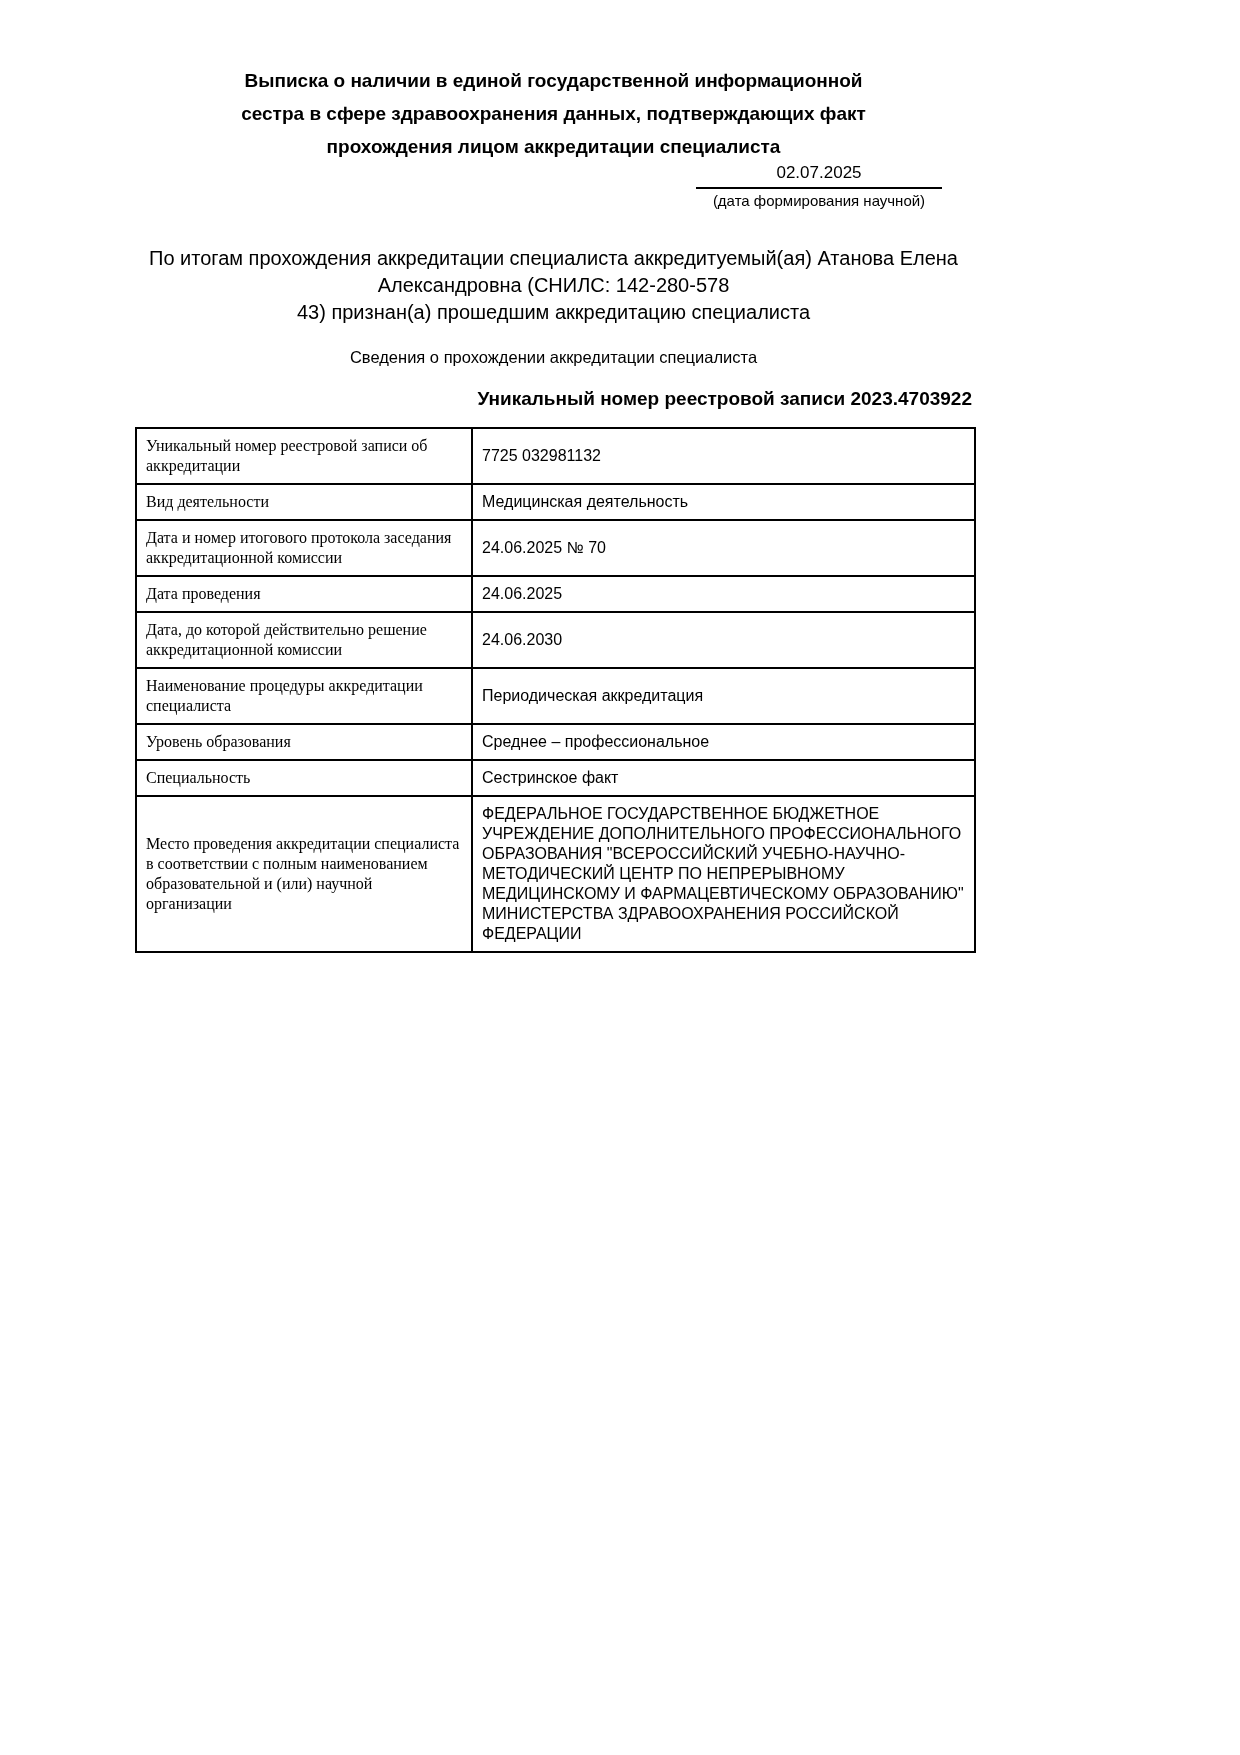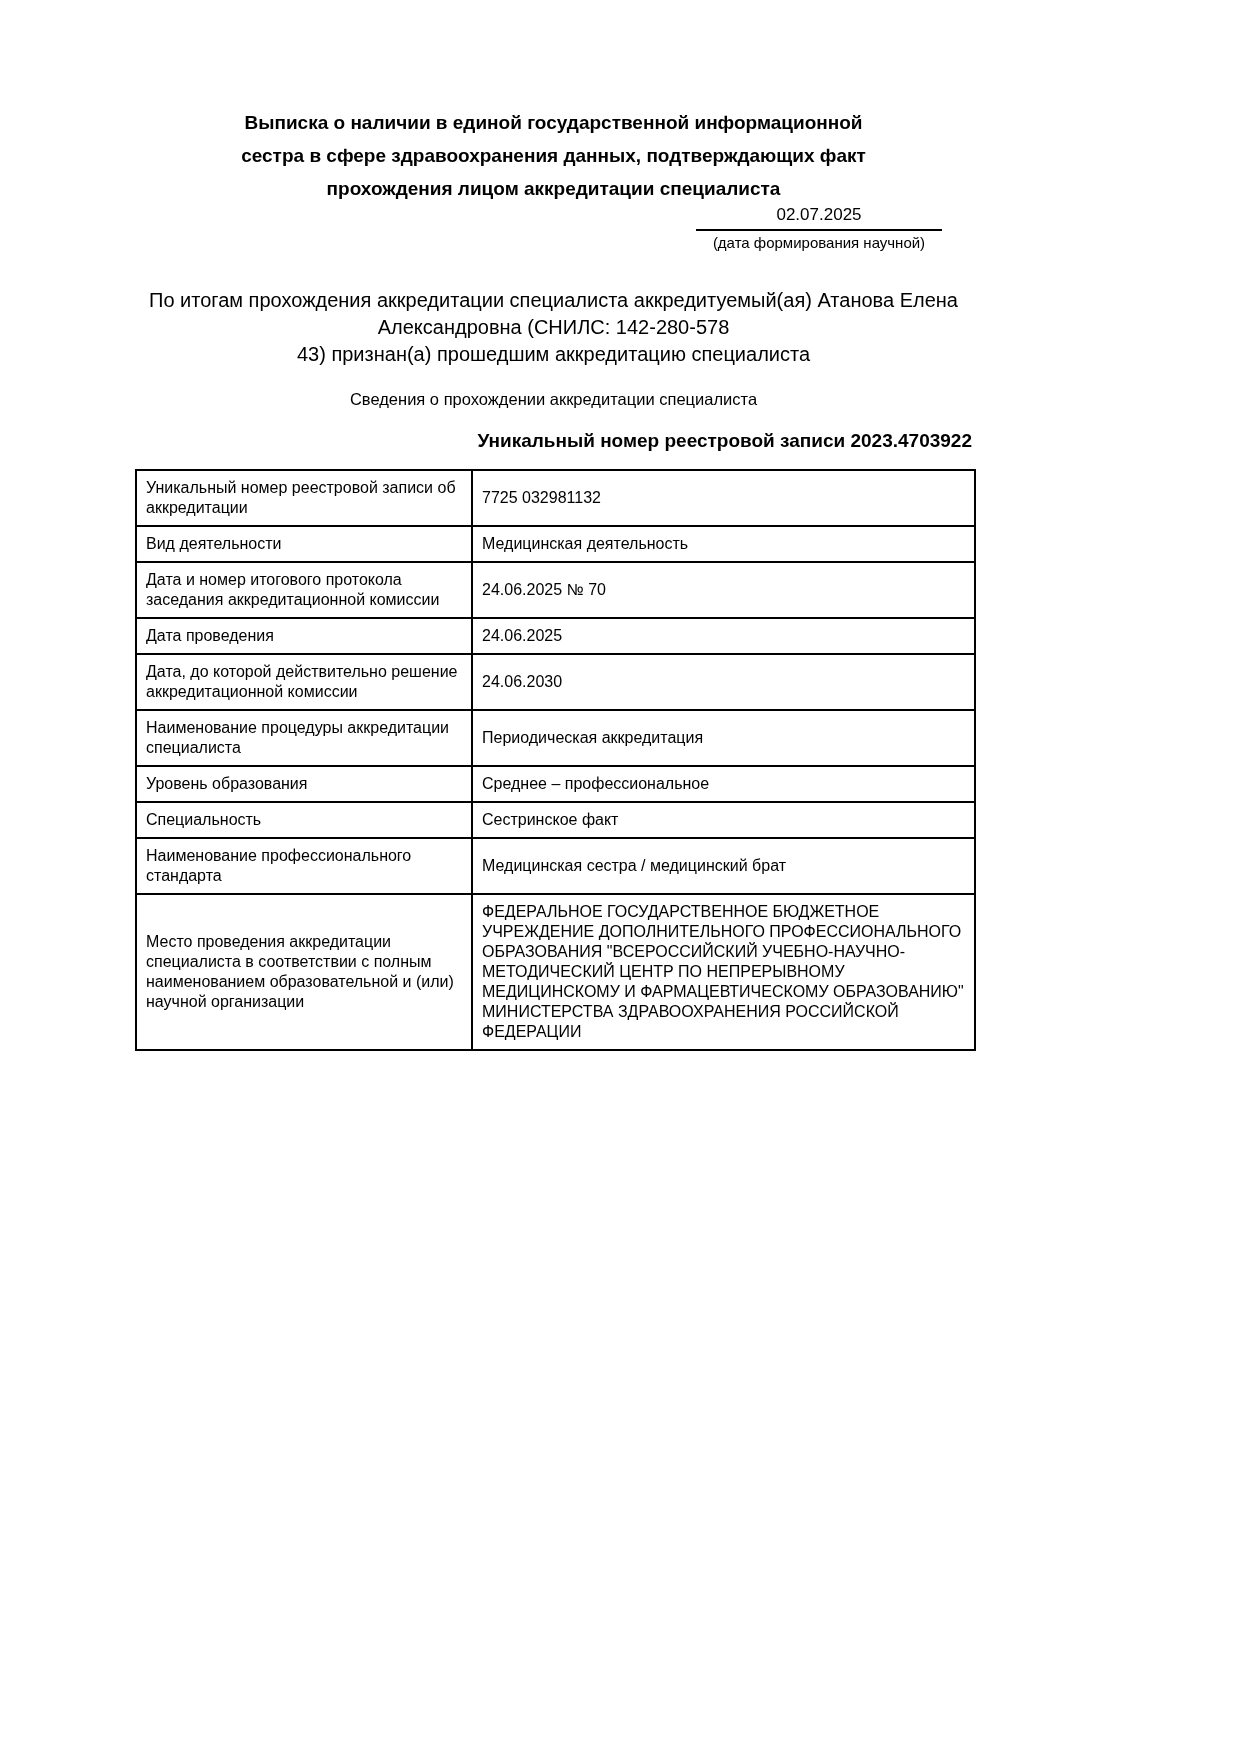--- a/index.html
+++ b/index.html
@@ -14,21 +14,21 @@
     .page {
       position: relative;
       width: 1240px;
       height: 1755px;
       background: #ffffff;
       overflow: hidden;
     }
     .content {
       margin-left: 135px;
       width: 837px;
-      padding-top: 106px;
+      padding-top: 64px;
     }
     .doc-title {
       font-weight: bold;
       font-size: 19px;
       line-height: 33px;
       text-align: center;
     }
     .date-block {
       margin-left: auto;
       margin-right: 30px;
@@ -74,20 +74,21 @@
     .acc-table td {
       border: 2px solid #000000;
       font-size: 16px;
       line-height: 20px;
       padding: 7px 9px;
       vertical-align: middle;
       word-wrap: break-word;
     }
     .acc-table td.label-cell {
       width: 316px;
+      font-family: Liberation Serif, serif;
     }
     .acc-table td.value-cell {
       width: 483px;
     }
   </style>
 </head>
 <body>
 
 <div class="page">
   <div class="content">
@@ -142,24 +143,20 @@
         </tr>
         <tr>
           <td class="label-cell">Уровень образования</td>
           <td class="value-cell">Среднее – профессиональное</td>
         </tr>
         <tr>
           <td class="label-cell">Специальность</td>
           <td class="value-cell">Сестринское факт</td>
         </tr>
         <tr>
-          <td class="label-cell">Наименование профессионального стандарта</td>
-          <td class="value-cell">Медицинская сестра / медицинский брат</td>
-        </tr>
-        <tr>
           <td class="label-cell">Место проведения аккредитации специалиста в соответствии с полным наименованием образовательной и (или) научной организации</td>
           <td class="value-cell">ФЕДЕРАЛЬНОЕ ГОСУДАРСТВЕННОЕ БЮДЖЕТНОЕ УЧРЕЖДЕНИЕ ДОПОЛНИТЕЛЬНОГО ПРОФЕССИОНАЛЬНОГО ОБРАЗОВАНИЯ "ВСЕРОССИЙСКИЙ УЧЕБНО-НАУЧНО-МЕТОДИЧЕСКИЙ ЦЕНТР ПО НЕПРЕРЫВНОМУ МЕДИЦИНСКОМУ И ФАРМАЦЕВТИЧЕСКОМУ ОБРАЗОВАНИЮ" МИНИСТЕРСТВА ЗДРАВООХРАНЕНИЯ РОССИЙСКОЙ ФЕДЕРАЦИИ</td>
         </tr>
       </tbody>
     </table>
 
   </div>
 </div>
 
 </body></html>

